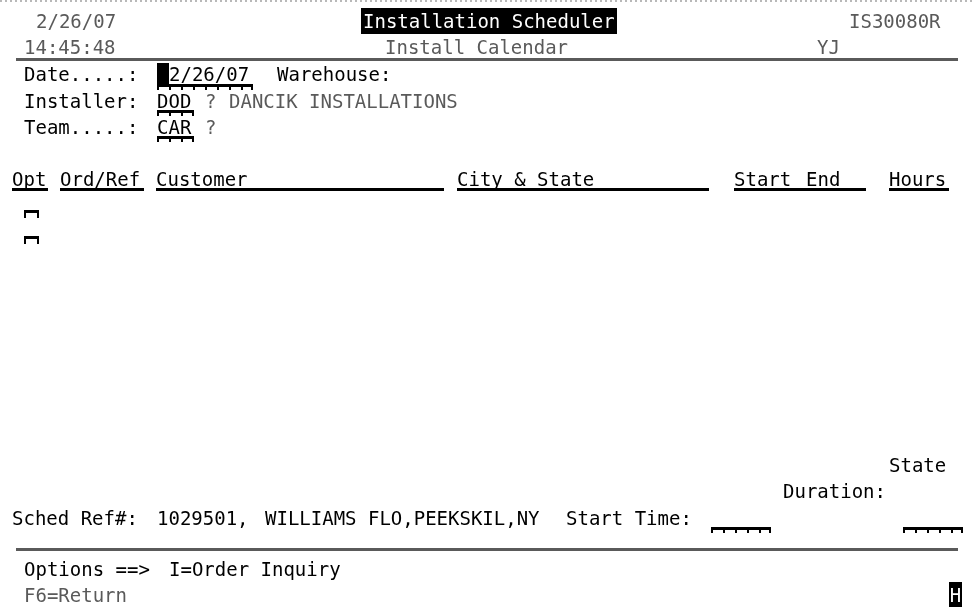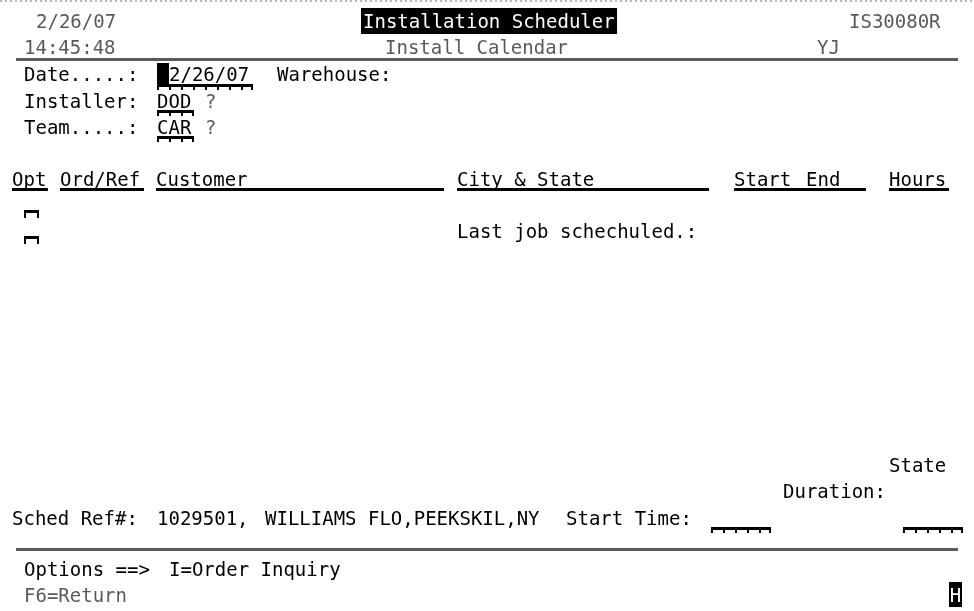--- a/index.html
+++ b/index.html
@@ -172,20 +172,21 @@
   <div class="field-uline" style="left:157px; top:110px; width:37px;"></div>
   <div class="field-ticks" style="left:157px; top:110px; width:37px;">
     <span class="tick" style="left:0px;"></span>
     <span class="tick" style="left:12px;"></span>
     <span class="tick" style="left:24px;"></span>
     <span class="tick" style="left:35px;"></span>
   </div>
 
   <div class="cell dim" style="left:205px; top:88px;">?</div>
 
+  <div class="cell dim" style="left:229px; top:88px;">DANCIK INSTALLATIONS</div>
 
   <div class="cell" style="left:24px; top:114px;">Team.....:</div>
 
   <div class="cell" style="left:157px; top:114px;">CAR</div>
   <div class="field-uline" style="left:157px; top:136px; width:37px;"></div>
   <div class="field-ticks" style="left:157px; top:136px; width:37px;">
     <span class="tick" style="left:0px;"></span>
     <span class="tick" style="left:12px;"></span>
     <span class="tick" style="left:24px;"></span>
     <span class="tick" style="left:35px;"></span>
@@ -218,21 +219,20 @@
       <span class="l"></span>
       <span class="r"></span>
   </div>
 
   <div class="optmark" style="left:24px; top:236px;">
     <span class="bar"></span>
       <span class="l"></span>
       <span class="r"></span>
   </div>
 
-  <div class="cell" style="left:457px; top:218px;">Last job schechuled.:</div>
 
   <div class="cell" style="left:889px; top:452px;">State</div>
 
   <div class="cell" style="left:12px; top:505px;">Sched Ref#:</div>
   <div class="cell" style="left:157px; top:505px;">1029501,</div>
   <div class="cell" style="left:265px; top:505px;">WILLIAMS FLO,PEEKSKIL,NY</div>
 
   <div class="cell" style="left:566px; top:505px;">Start Time:</div>
   <div class="cell" style="left:711px; top:505px;"></div>
   <div class="field-uline" style="left:711px; top:527px; width:60px;"></div>

